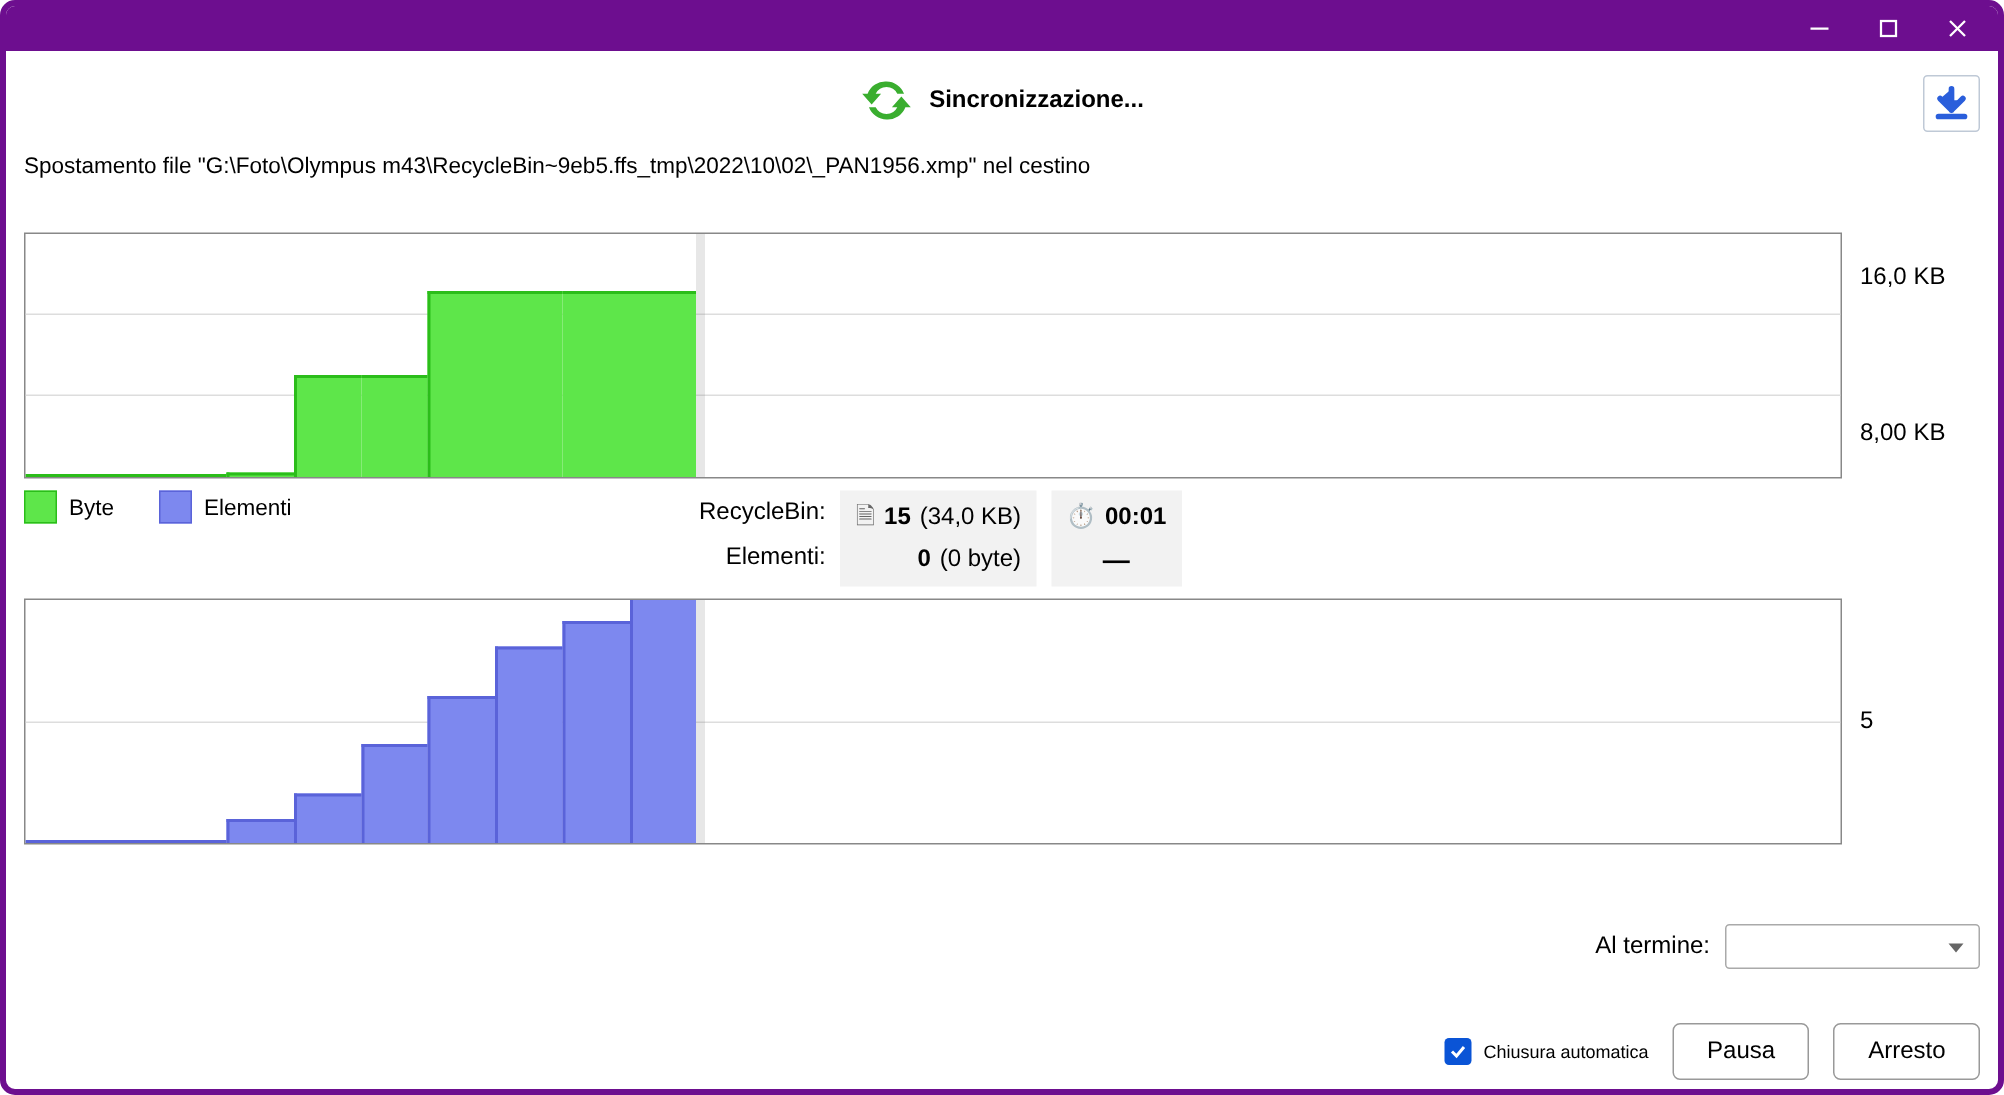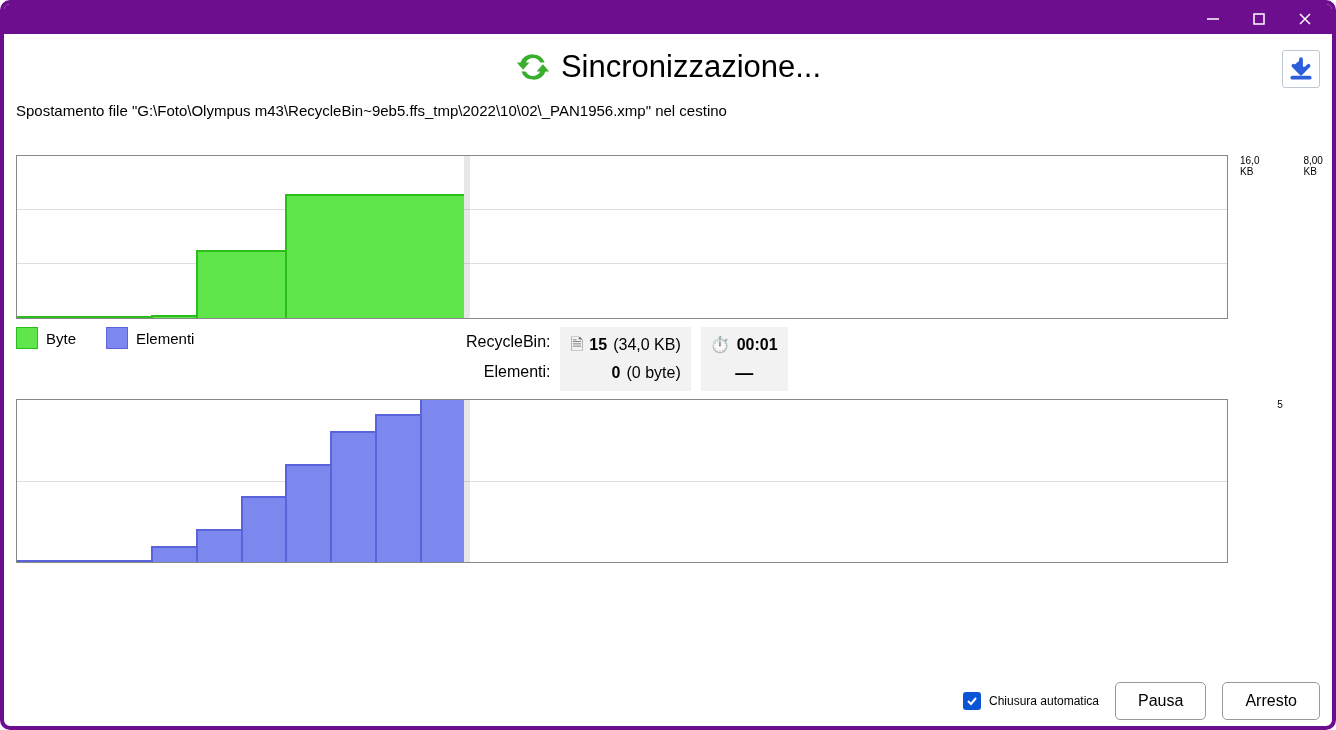--- a/index.html
+++ b/index.html
@@ -50,22 +50,22 @@
     justify-content: center;
     gap: 10px;
     position: relative;
     height: 42px;
   }
   .sync-icon {
     width: 36px; height: 36px;
     display:flex; align-items:center; justify-content:center;
   }
   .header-title {
-    font-size: 31px;
-    font-weight: 400;
+    font-size: 16px;
+    font-weight: 700;
   }
   .expand-btn {
     position: absolute;
     right: 0px;
     top: 4px;
     width: 38px;
     height: 38px;
     border: 1px solid #bfc9d6;
     border-radius: 3px;
     display:flex; align-items:center; justify-content:center;
@@ -102,23 +102,23 @@
     border-left: 2px solid rgba(0,0,0,0.25);
   }
   .progress-overlay {
     position: absolute;
     top: 0; bottom: 0;
     background: rgba(120,120,120,0.18);
   }
   .axis-labels {
     width: 80px;
     display: flex;
-    flex-direction: row;
+    flex-direction: column;
     justify-content: space-around;
-    font-size: 10px;
+    font-size: 16px;
     gap: 44px;
   }
   .middle-section {
     display: flex;
     align-items: flex-start;
     margin-top: 8px;
     gap: 20px;
     min-height: 68px;
   }
   .legend {
@@ -344,20 +344,26 @@
           <div class="chart-step" style="left: 357.926px; width: 44.7407px; height: 147.6px; background: rgb(125, 136, 239); border-top-color: rgb(90, 99, 217); border-left-color: rgb(90, 99, 217);"></div>
           <div class="chart-step" style="left: 402.667px; width: 44.7407px; height: 164px; background: rgb(125, 136, 239); border-top-color: rgb(90, 99, 217); border-left-color: rgb(90, 99, 217);"></div>
           <div class="progress-overlay" style="left: 447.407px; width: 6px;"></div>
         </div>
       <div class="axis-labels" style="justify-content:center">
         <span>5</span>
       </div>
     </div>
 
     <div class="footer">
+      <div class="at-end-row">
+        <span>Al termine:</span>
+        <div class="select">
+          <span style="padding-left:8px"></span>
+        </div>
+      </div>
       <div class="bottom-row">
         <label class="checkbox">
           <span class="cb">
             <svg viewBox="0 0 12 12">
                 <path d="M2 6 L5 9 L10 3" stroke="#fff" stroke-width="2" fill="none"></path>
               </svg>
           </span>
           <span>Chiusura automatica</span>
         </label>
         <button class="btn">Pausa</button>

